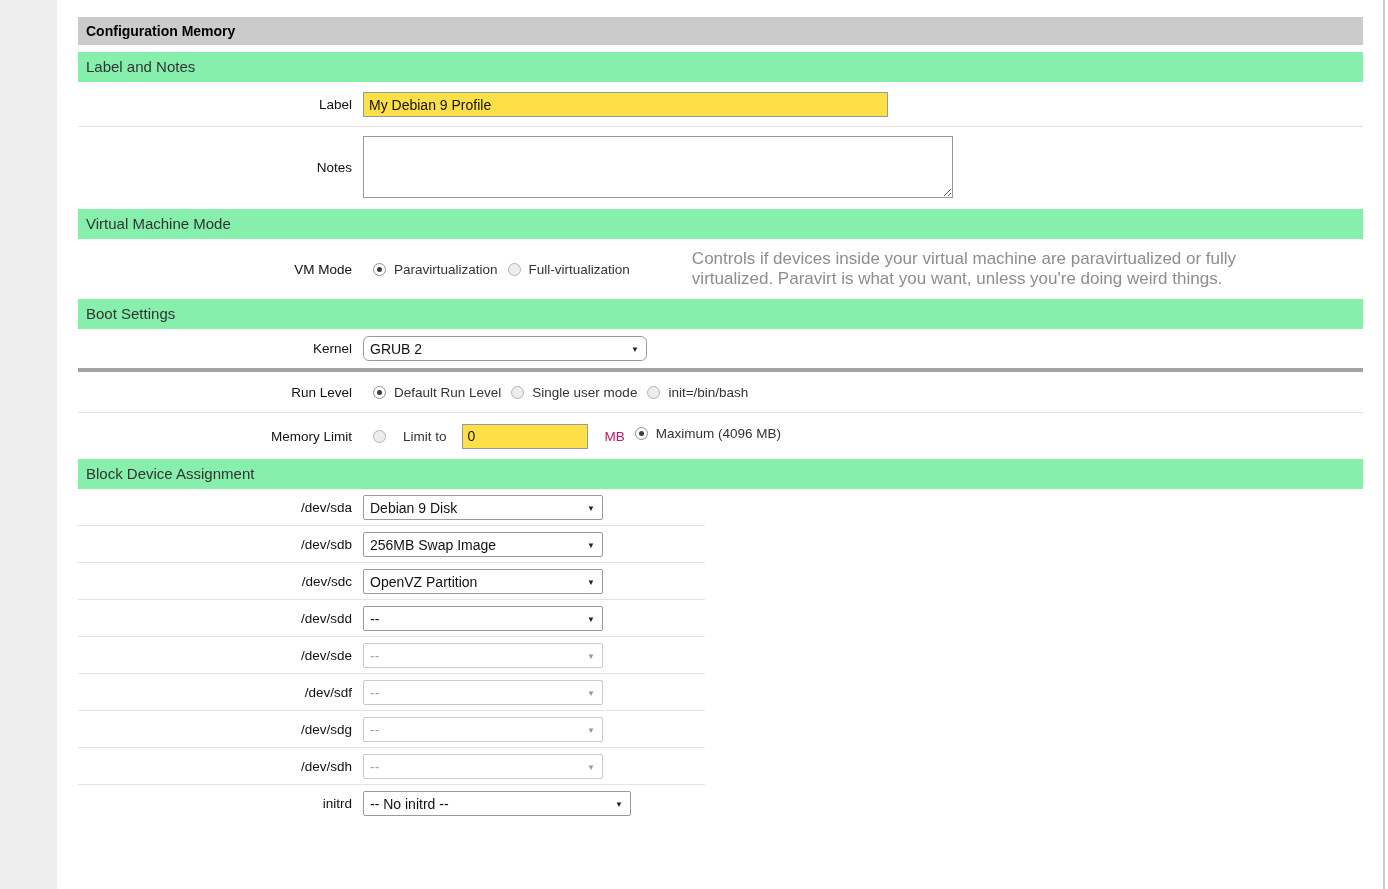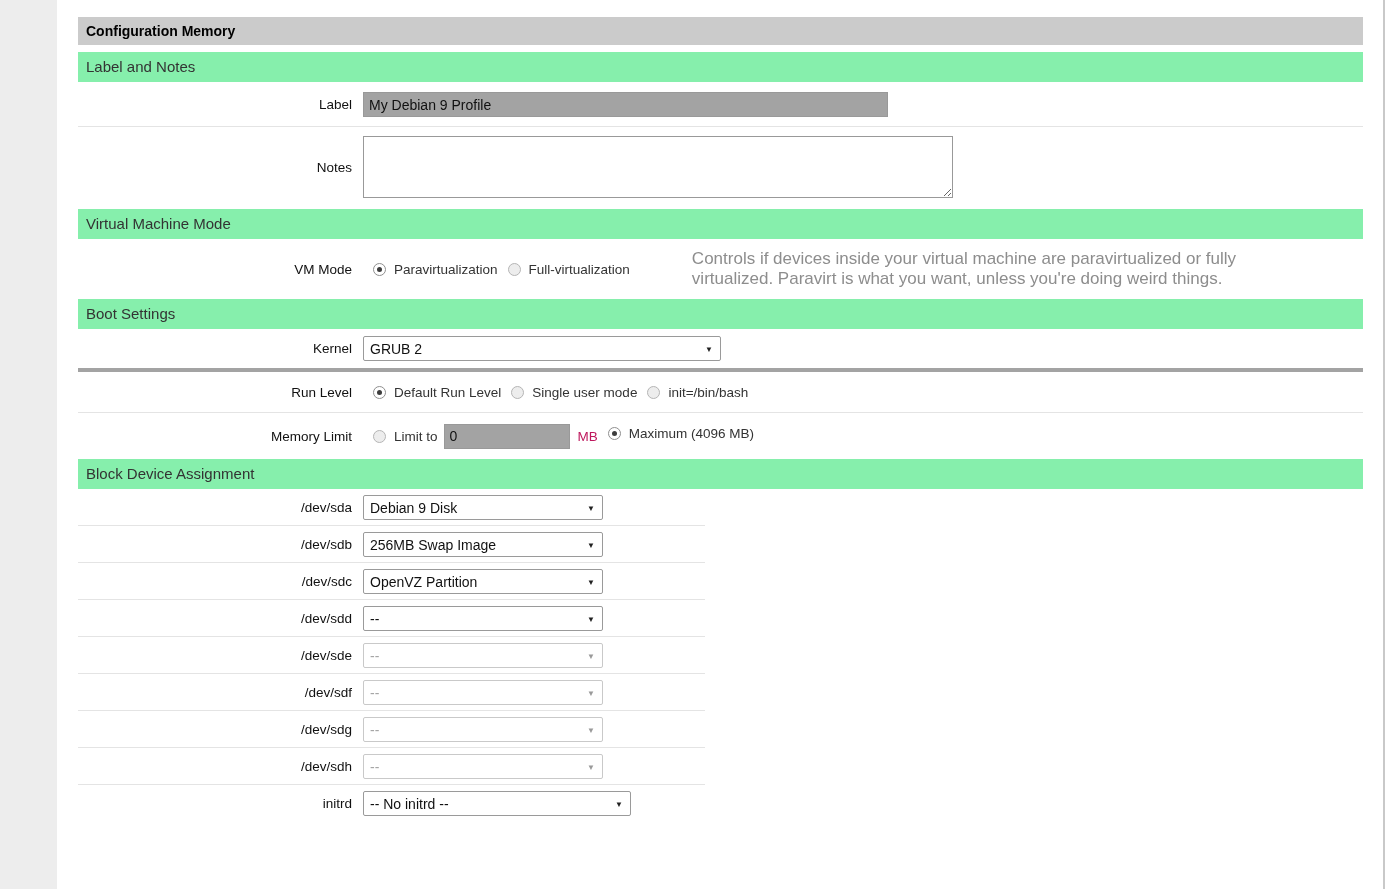--- a/index.html
+++ b/index.html
@@ -35,36 +35,36 @@
     width:285px; flex:0 0 285px; text-align:right; padding-right:11px;
     font-weight:normal; font-size:13.5px; color:#111;
   }
   .row-label { padding:10px 0 9px 0; border-bottom:1px solid #e4e4e4; }
   .row-notes { padding:9px 0 11px 0; }
   .row-vm { padding:10px 0; }
   .row-kernel { padding:7px 0; border-bottom:4px solid #a3a3a3; }
   .row-runlevel { padding:8px 0 7px 0; border-bottom:1px solid #e4e4e4; }
   .row-memory { padding:8px 0; }
   input[type="text"] {
-    height:25px; border:1px solid #999; background:#a3a3a3;
+    height:25px; border:1px solid #999; background:#fde047;
     font-family:inherit; font-size:14px; color:#111; padding:0 5px;
   }
   .input-label { width:525px; }
   .input-memory { width:126px; }
   textarea {
     width:590px; height:62px; border:1px solid #999; background:#fff;
     font-family:inherit; font-size:14px; color:#111; padding:3px 5px;
     resize:both;
   }
   .opts { display:flex; flex-direction:row; }
   .opt {
     display:flex; align-items:center; height:25px; margin-left:10px;
     font-size:13.5px; color:#333; cursor:default;
   }
-  .opt-tall { height:30px; }
+  .opt-tall { height:30px;gap:9px; }
   .radio {
     width:13px; height:13px; border-radius:50%; flex:0 0 13px;
     border:1px solid #b5b5b5; background:#ededed;
     position:relative; margin-right:8px;
   }
   .radio.on { background:#fff; border-color:#8f8f8f; }
   .radio.on::after {
     content:""; position:absolute; left:3px; top:3px;
     width:5px; height:5px; border-radius:50%; background:#3d3d3d;
   }
@@ -80,21 +80,21 @@
     display:flex; align-items:center;
     padding:0 22px 0 6px; font-size:14px; color:#111; cursor:default;
     overflow:hidden; white-space:nowrap;
   }
   .sel .arr {
     position:absolute; right:7px; top:50%; transform:translateY(-50%);
     font-size:8px; color:#222;
   }
   .sel.disabled { border-color:#c9c9c9; color:#a6a6a6; }
   .sel.disabled .arr { color:#9a9a9a; }
-  .sel-kernel { width:358px; }
+  .sel-kernel { width:284px;border-radius:6px; }
   .sel-dev { width:240px; }
   .sel-initrd { width:268px; }
   .dev-block { width:627px; }
   .dev-row { display:flex; align-items:center; padding:6px 0 5px 0; border-bottom:1px solid #e4e4e4; }
   .dev-row.last { border-bottom:none; }
 </style>
 </head>
 <body>
 
 <div class="left-gutter"></div>

